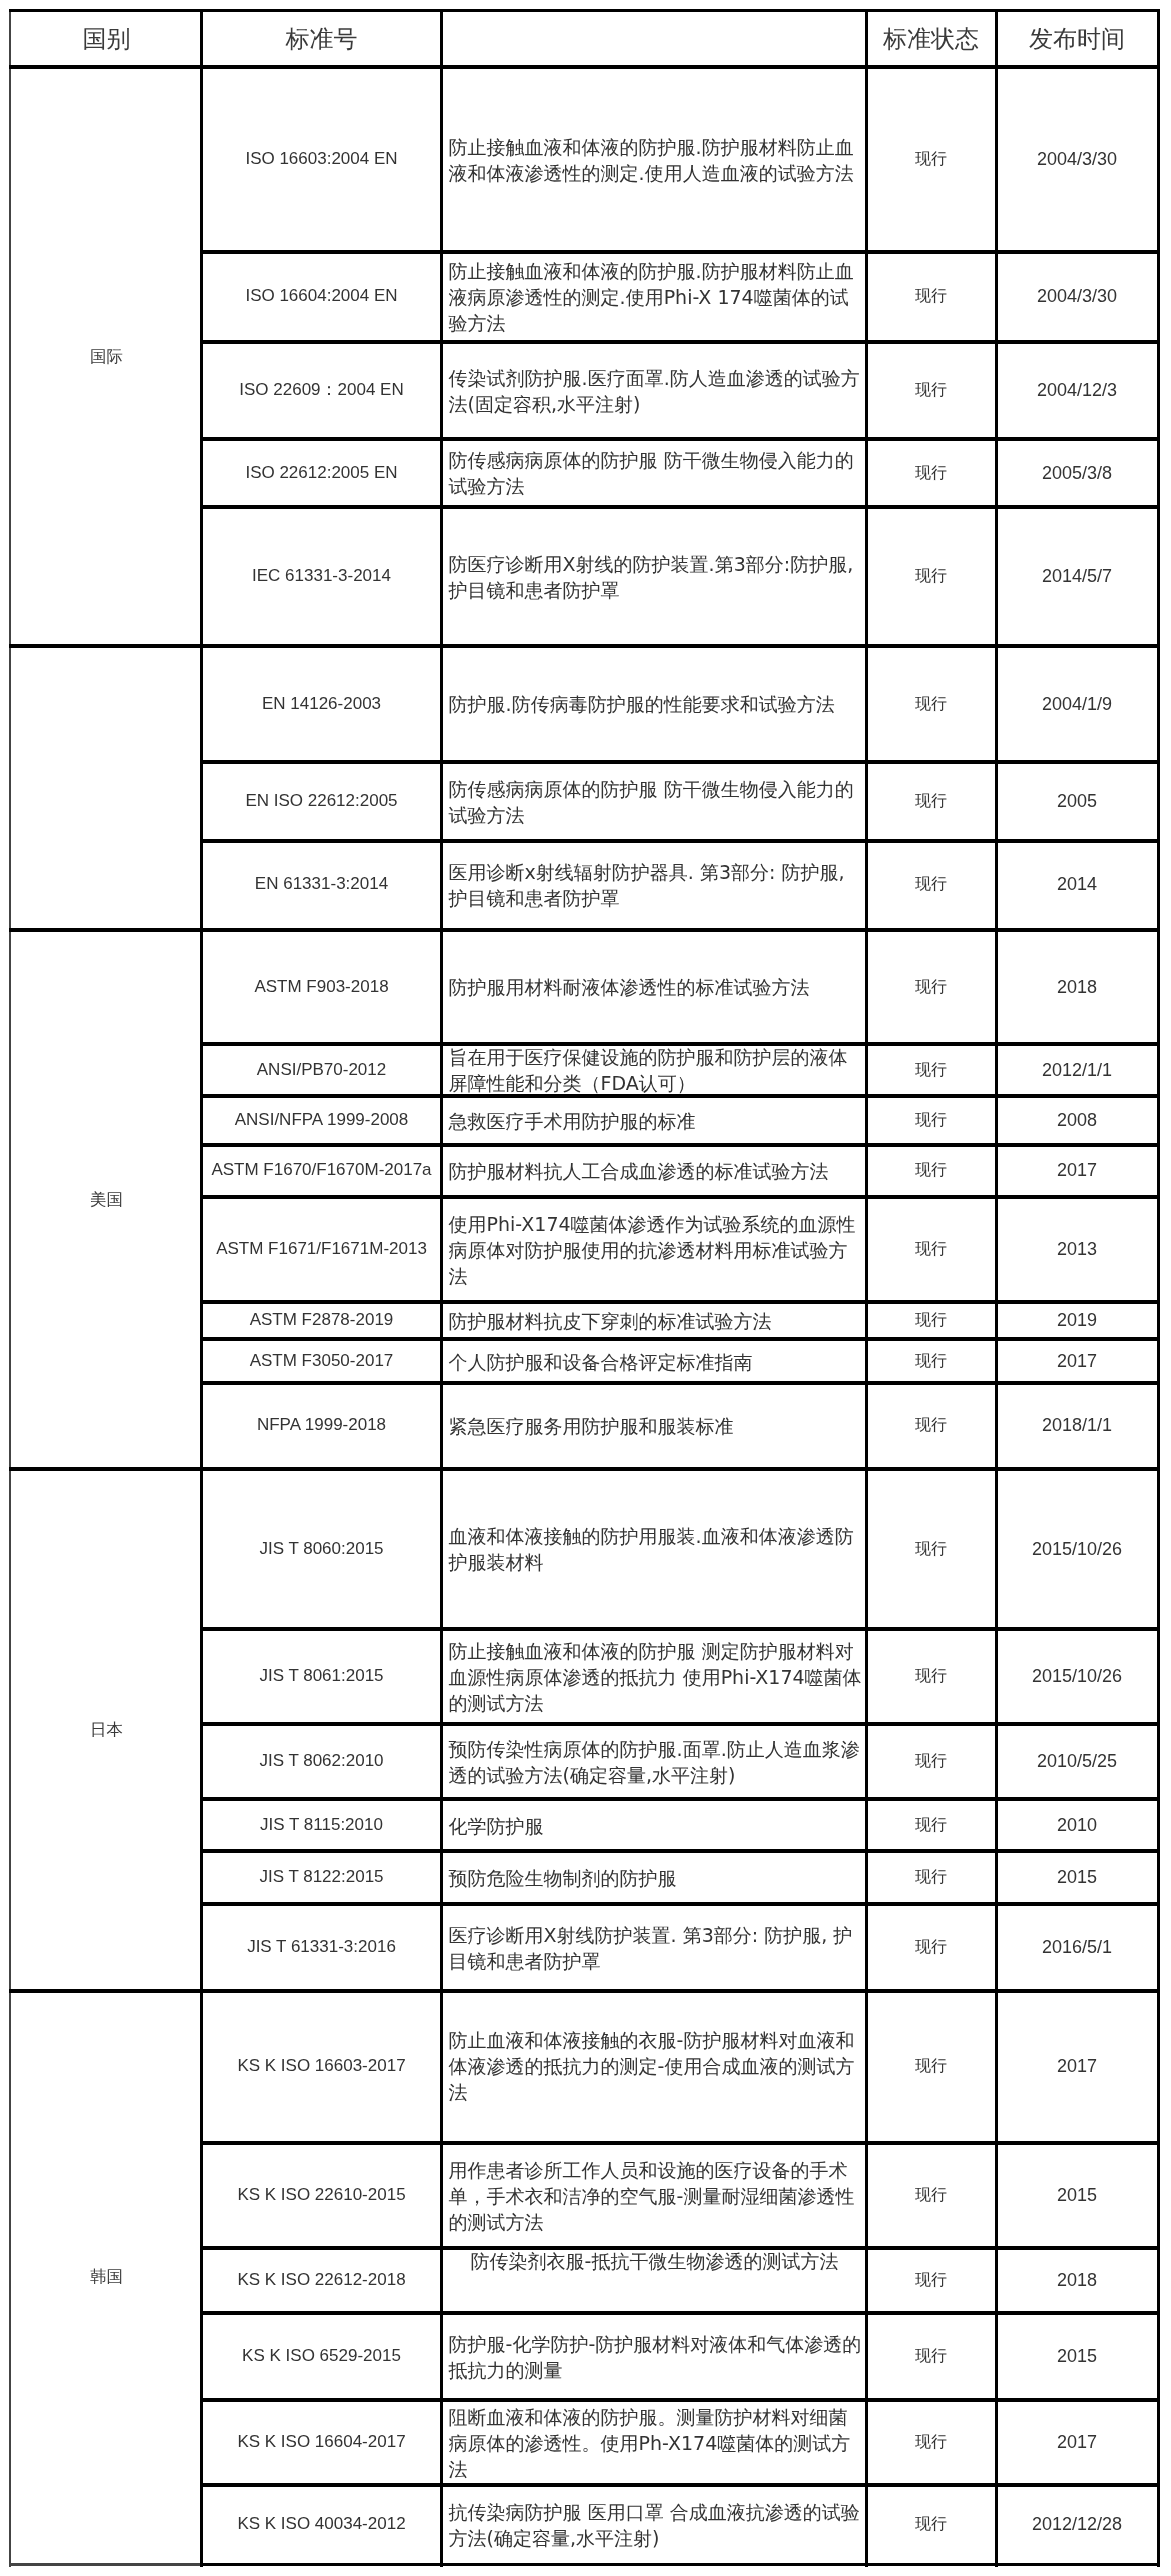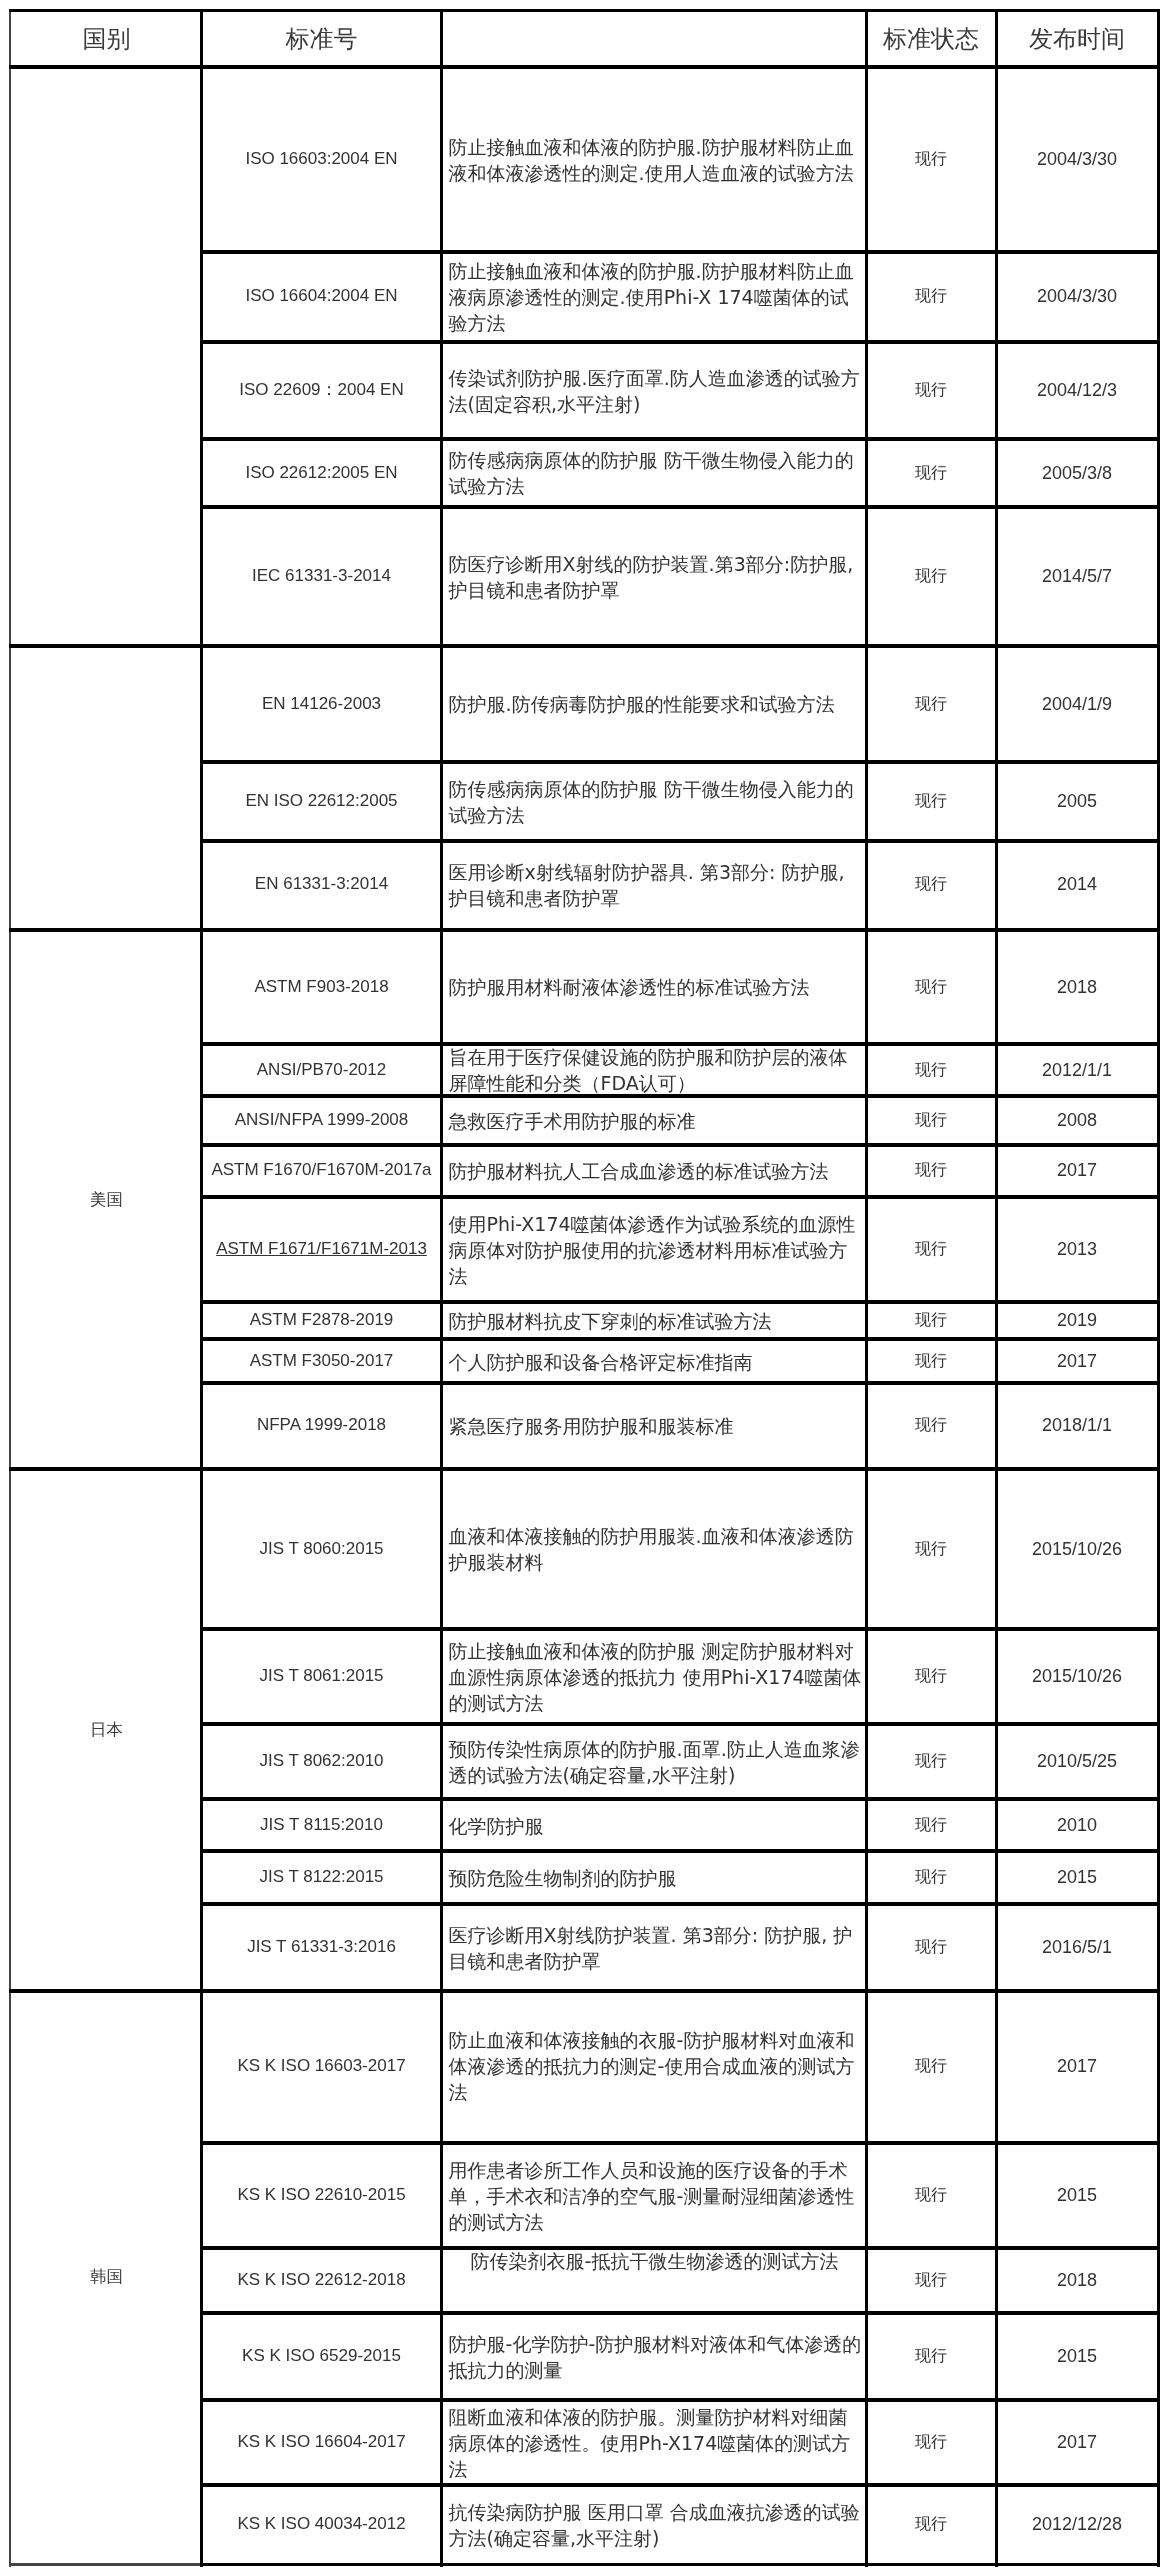--- a/index.html
+++ b/index.html
@@ -23,20 +23,21 @@
 </head>
 <body>
 
 <div class="tbl">
 
   <div class="cell hdr center" style="left:10.5px;top:10.5px;width:192px;height:57px;">国别</div>
   <div class="cell hdr center" style="left:202px;top:10.5px;width:239px;height:57px;">标准号</div>
   <div class="cell hdr center" style="left:866px;top:10.5px;width:130px;height:57px;">标准状态</div>
   <div class="cell hdr center" style="left:996px;top:10.5px;width:162px;height:57px;">发布时间</div>
 
+  <div class="cell region" style="left:10.5px;top:67px;width:192px;height:579px;">国际</div>
   <div class="cell region" style="left:10.5px;top:930px;width:192px;height:539px;">美国</div>
   <div class="cell region" style="left:10.5px;top:1469px;width:192px;height:522px;">日本</div>
   <div class="cell region" style="left:10.5px;top:1990px;width:192px;height:574px;">韩国</div>
 
   <div id="rows">
       <div>
         <div class="cell std" style="left:202px;top:67px;width:239px;height:185px;text-align:center;">ISO 16603:2004 EN</div>
         <div class="cell left name" style="left:442px;top:67px;width:425px;height:185px;align-items:center;">
           <span>防止接触血液和体液的防护服.防护服材料防止血液和体液渗透性的测定.使用人造血液的试验方法</span>
         </div>
@@ -125,21 +126,21 @@
       </div>
       <div>
         <div class="cell std" style="left:202px;top:1145px;width:239px;height:51px;">ASTM F1670/F1670M-2017a</div>
         <div class="cell left name" style="left:442px;top:1145px;width:425px;height:51px;align-items:center;">
           <span>防护服材料抗人工合成血渗透的标准试验方法</span>
         </div>
         <div class="cell status" style="left:866px;top:1145px;width:130px;height:51px;">现行</div>
         <div class="cell date" style="left:996px;top:1145px;width:162px;height:51px;">2017</div>
       </div>
       <div>
-        <div class="cell std" style="left:202px;top:1197px;width:239px;height:105px;text-decoration:underline;">ASTM F1671/F1671M-2013</div>
+        <div class="cell std" style="left:202px;top:1197px;width:239px;height:105px;">ASTM F1671/F1671M-2013</div>
         <div class="cell left name" style="left:442px;top:1197px;width:425px;height:105px;align-items:center;">
           <span>使用Phi-X174噬菌体渗透作为试验系统的血源性病原体对防护服使用的抗渗透材料用标准试验方法</span>
         </div>
         <div class="cell status" style="left:866px;top:1197px;width:130px;height:105px;">现行</div>
         <div class="cell date" style="left:996px;top:1197px;width:162px;height:105px;">2013</div>
       </div>
       <div>
         <div class="cell std" style="left:202px;top:1302px;width:239px;height:37px;">ASTM F2878-2019</div>
         <div class="cell left name" style="left:442px;top:1302px;width:425px;height:37px;align-items:center;">
           <span>防护服材料抗皮下穿刺的标准试验方法</span>

